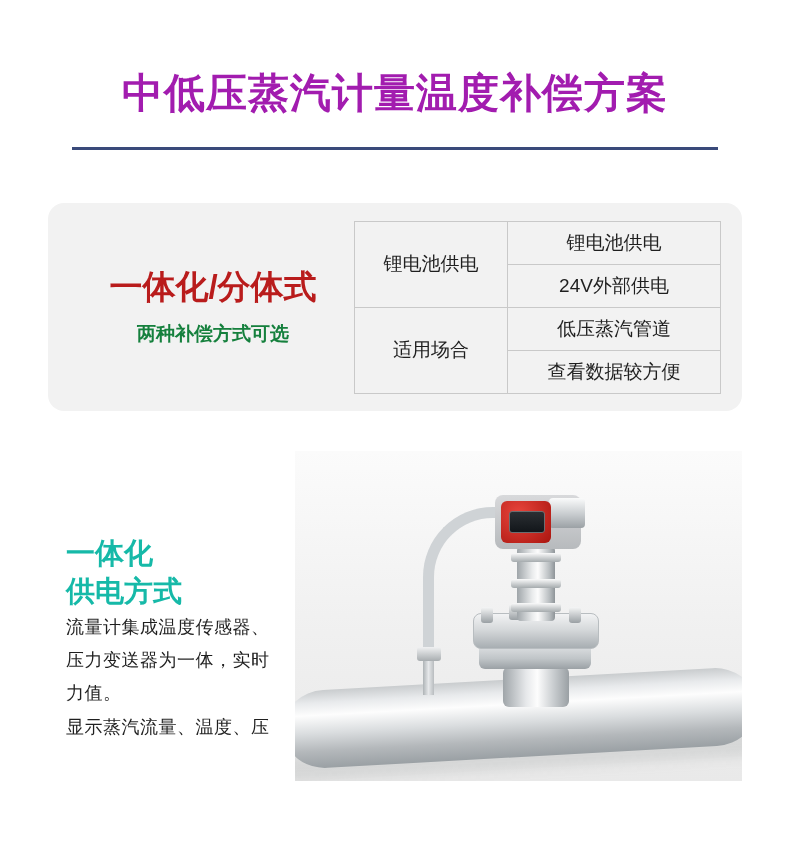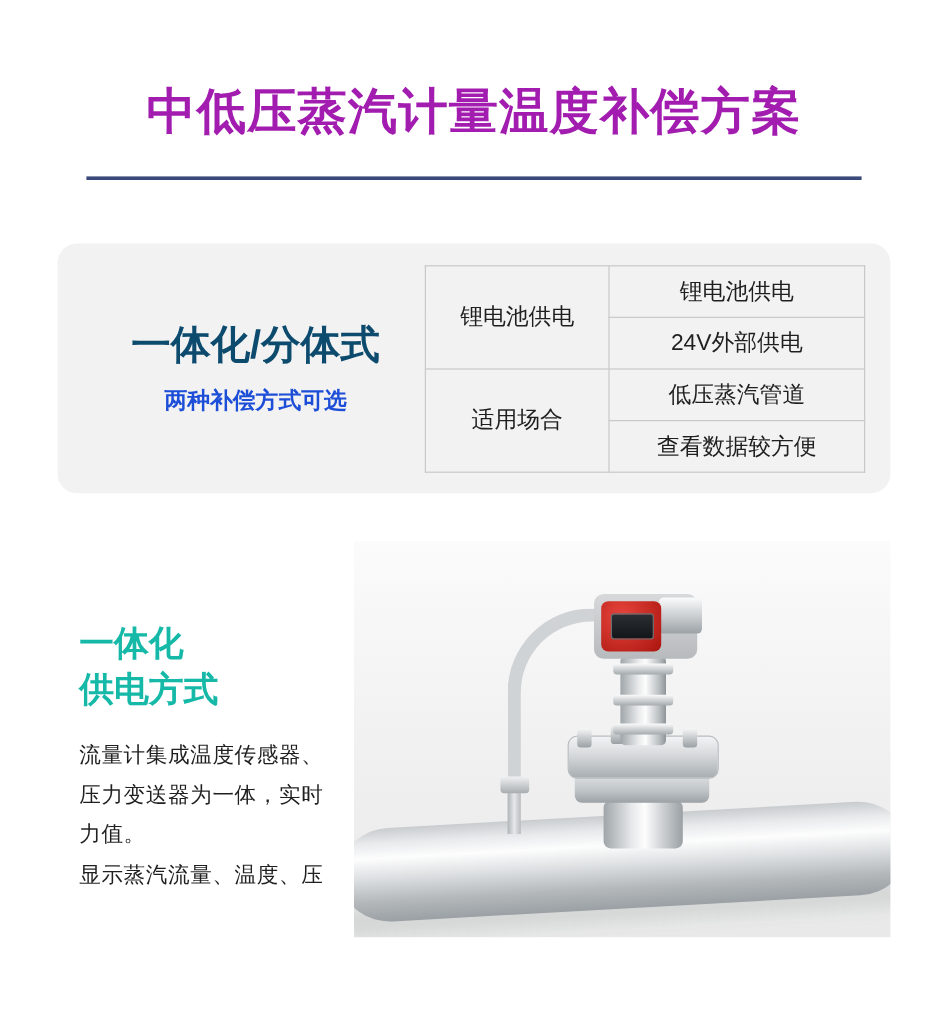--- a/index.html
+++ b/index.html
@@ -49,29 +49,29 @@
   }
   .panel-left {
     width: 300px;
     padding-left: 30px;
     box-sizing: border-box;
     text-align: center;
   }
   .panel-left-title {
     font-size: 33px;
     font-weight: bold;
-    color: #0c4a6e;
+    color: #b91c1c;
     line-height: 1.2;
     white-space: nowrap;
   }
   .panel-left-sub {
     margin-top: 14px;
     font-size: 19px;
     font-weight: bold;
-    color: #1d4ed8;
+    color: #15803d;
     white-space: nowrap;
   }
 
   .spec-table {
     border-collapse: collapse;
     margin-left: 6px;
     background: #f2f2f2;
   }
   .spec-table td {
     border: 1px solid #c9c9c9;
@@ -93,31 +93,30 @@
   
   .feature {
     position: relative;
     width: 694px;
     margin: 40px auto 0 auto;
     height: 330px;
   }
   .feature-text {
     position: absolute;
     left: 18px;
-    top: 68px;
+    top: 84px;
     width: 250px;
   }
   .feature-title {
     font-size: 29px;
     font-weight: bold;
     color: #16b9a8;
     line-height: 1.3;
   }
   .feature-desc {
-    margin-top: 18px;
     font-size: 18px;
     color: #1f1f1f;
     line-height: 1.85;
     letter-spacing: 0.5px;
   }
 
   .feature-image {
     position: absolute;
     left: 247px;
     top: 0;

